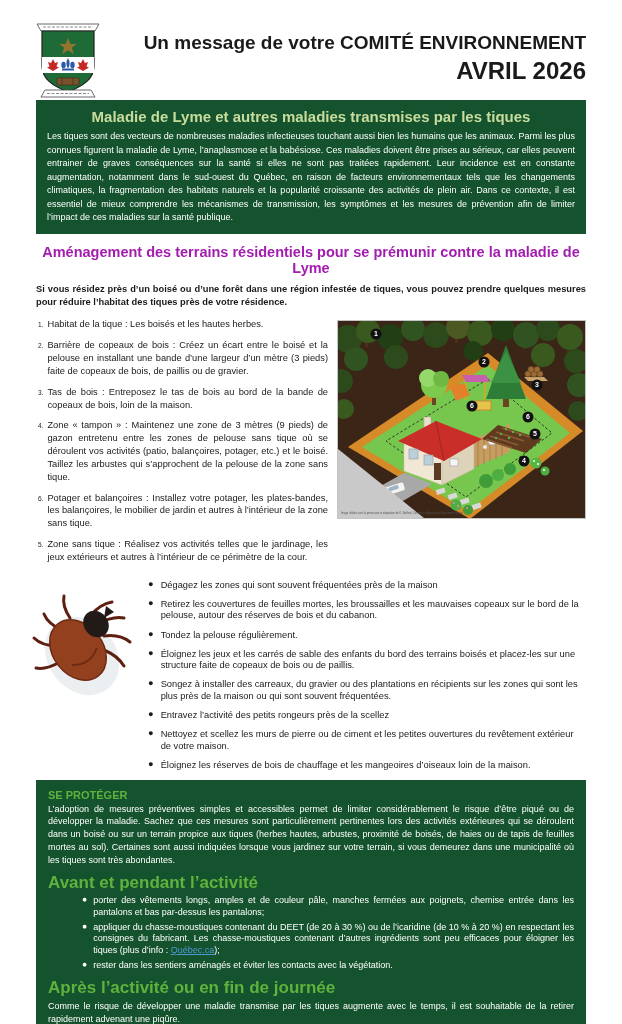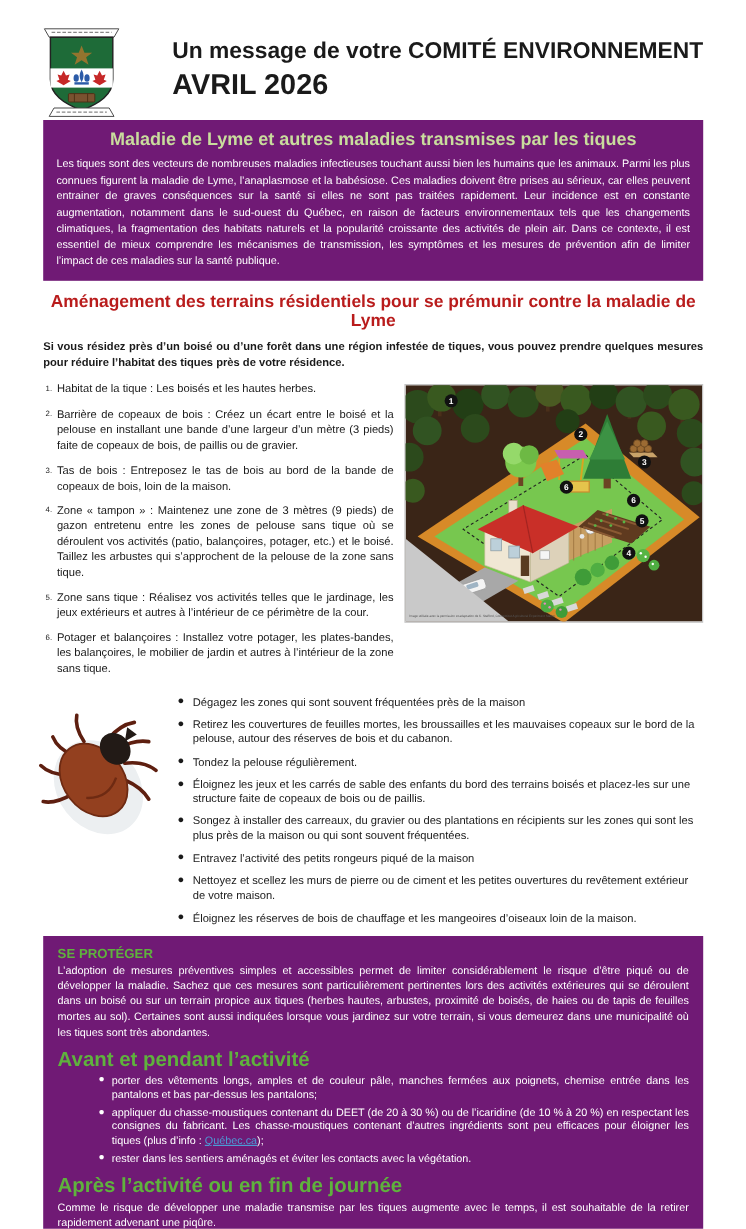--- a/index.html
+++ b/index.html
@@ -1,25 +1,25 @@
 <!DOCTYPE html>
 <html lang="fr"><head>
 <meta charset="utf-8">
 <style>
   html,body{margin:0;padding:0;}
   body{width:622px;height:1024px;background:#fff;font-family:"Liberation Sans",sans-serif;color:#1a1a1a;overflow:hidden;position:relative;}
   .header{position:relative;height:100px;}
   .logo-wrap{position:absolute;left:29px;top:20px;}
-  .titles{position:absolute;right:36px;top:32px;}
+  .titles{position:absolute;right:36px;top:32px;text-align:right;}
   .t1{font-size:19px;font-weight:bold;white-space:nowrap;}
   .t2{font-size:24px;font-weight:bold;margin-top:3px;}
-  .box{margin:0 36px;background:#701a75;color:#fff;padding:7px 11px 9px;}
+  .box{margin:0 36px;background:#14532d;color:#fff;padding:7px 11px 9px;}
   .box1-title{text-align:center;color:#C9DC9D;font-size:15px;font-weight:bold;margin:1px 0 5px;}
   .jp{font-size:9px;line-height:1.5;text-align:justify;margin:0;}
-  .green-h{text-align:center;color:#b91c1c;font-size:14.5px;font-weight:bold;margin:10px 36px 7px;}
+  .green-h{text-align:center;color:#a21caf;font-size:14.5px;font-weight:bold;margin:10px 36px 7px;}
   .intro-bold{margin:0 36px 9px;font-weight:bold;font-size:9.3px;text-align:justify;line-height:1.45;}
   .columns{margin:0 36px;display:flex;gap:9px;}
   .numlist{width:298px;}
   .numitem{display:flex;margin-bottom:8px;font-size:9.3px;line-height:1.38;text-align:justify;}
   .numitem .n{font-size:6.5px;margin:3px 4px 0 2px;flex:none;}
   .illus-box{width:247px;height:197px;border:1px solid #c4c4c4;margin-top:2px;}
   .tick-row{margin:8px 36px 0;position:relative;min-height:158px;}
   .tick-art{position:absolute;left:-6px;top:8px;}
   .blist{margin-left:96px;}
   .bitem{display:flex;font-size:9.3px;line-height:1.25;margin-bottom:7.5px;}
@@ -88,26 +88,26 @@
       </div>
     <div class="numitem">
         <span class="n">3.</span>
         <span>Tas de bois : Entreposez le tas de bois au bord de la bande de copeaux de bois, loin de la maison.</span>
       </div>
     <div class="numitem">
         <span class="n">4.</span>
         <span>Zone « tampon » : Maintenez une zone de 3 mètres (9 pieds) de gazon entretenu entre les zones de pelouse sans tique où se déroulent vos activités (patio, balançoires, potager, etc.) et le boisé. Taillez les arbustes qui s’approchent de la pelouse de la zone sans tique.</span>
       </div>
     <div class="numitem">
+        <span class="n">6.</span>
+        <span>Potager et balançoires : Installez votre potager, les plates-bandes, les balançoires, le mobilier de jardin et autres à l’intérieur de la zone sans tique.</span>
+      </div>
+    <div class="numitem">
         <span class="n">5.</span>
         <span>Zone sans tique : Réalisez vos activités telles que le jardinage, les jeux extérieurs et autres à l’intérieur de ce périmètre de la cour.</span>
-      </div>
-    <div class="numitem">
-        <span class="n">6.</span>
-        <span>Potager et balançoires : Installez votre potager, les plates-bandes, les balançoires, le mobilier de jardin et autres à l’intérieur de la zone sans tique.</span>
       </div>
   </div>
 
   <div class="illus-box">
     <svg width="247" height="197" viewBox="0 0 247 197">
       <rect width="247" height="197" fill="#3A2517"></rect>
       <g>
         <rect x="27" y="16" width="3" height="10" fill="#4a2f1a"></rect>
           <rect x="117" y="12" width="3" height="10" fill="#4a2f1a"></rect>
           <rect x="185" y="18" width="3" height="10" fill="#4a2f1a"></rect>
@@ -297,21 +297,21 @@
     <div class="bitem">
         <span class="dot">●</span>
         <span>Éloignez les jeux et les carrés de sable des enfants du bord des terrains boisés et placez-les sur une structure faite de copeaux de bois ou de paillis.</span>
       </div>
     <div class="bitem">
         <span class="dot">●</span>
         <span>Songez à installer des carreaux, du gravier ou des plantations en récipients sur les zones qui sont les plus près de la maison ou qui sont souvent fréquentées.</span>
       </div>
     <div class="bitem">
         <span class="dot">●</span>
-        <span>Entravez l’activité des petits rongeurs piqué de la maison</span>
+        <span>Entravez l’activité des petits rongeurs près de la scellez</span>
       </div>
     <div class="bitem">
         <span class="dot">●</span>
         <span>Nettoyez et scellez les murs de pierre ou de ciment et les petites ouvertures du revêtement extérieur de votre maison.</span>
       </div>
     <div class="bitem">
         <span class="dot">●</span>
         <span>Éloignez les réserves de bois de chauffage et les mangeoires d’oiseaux loin de la maison.</span>
       </div>
   </div>

